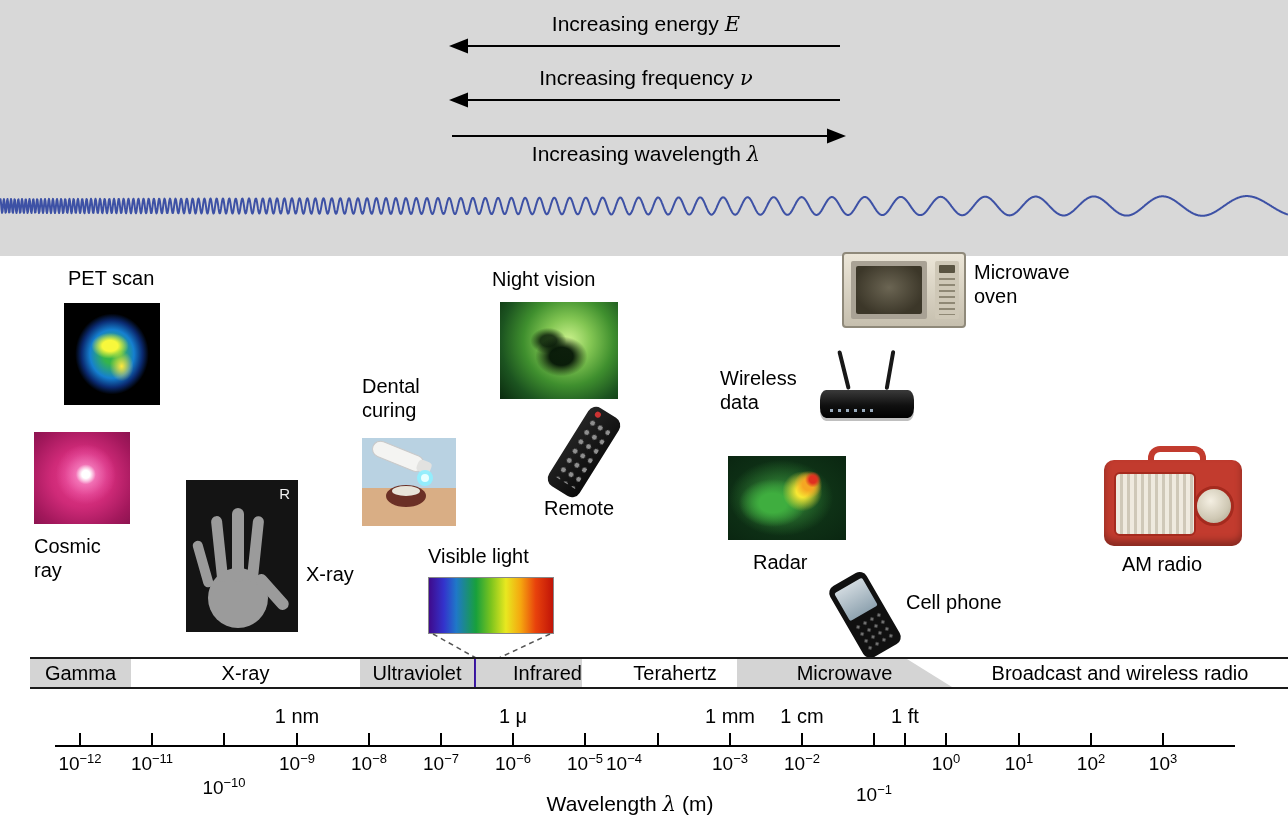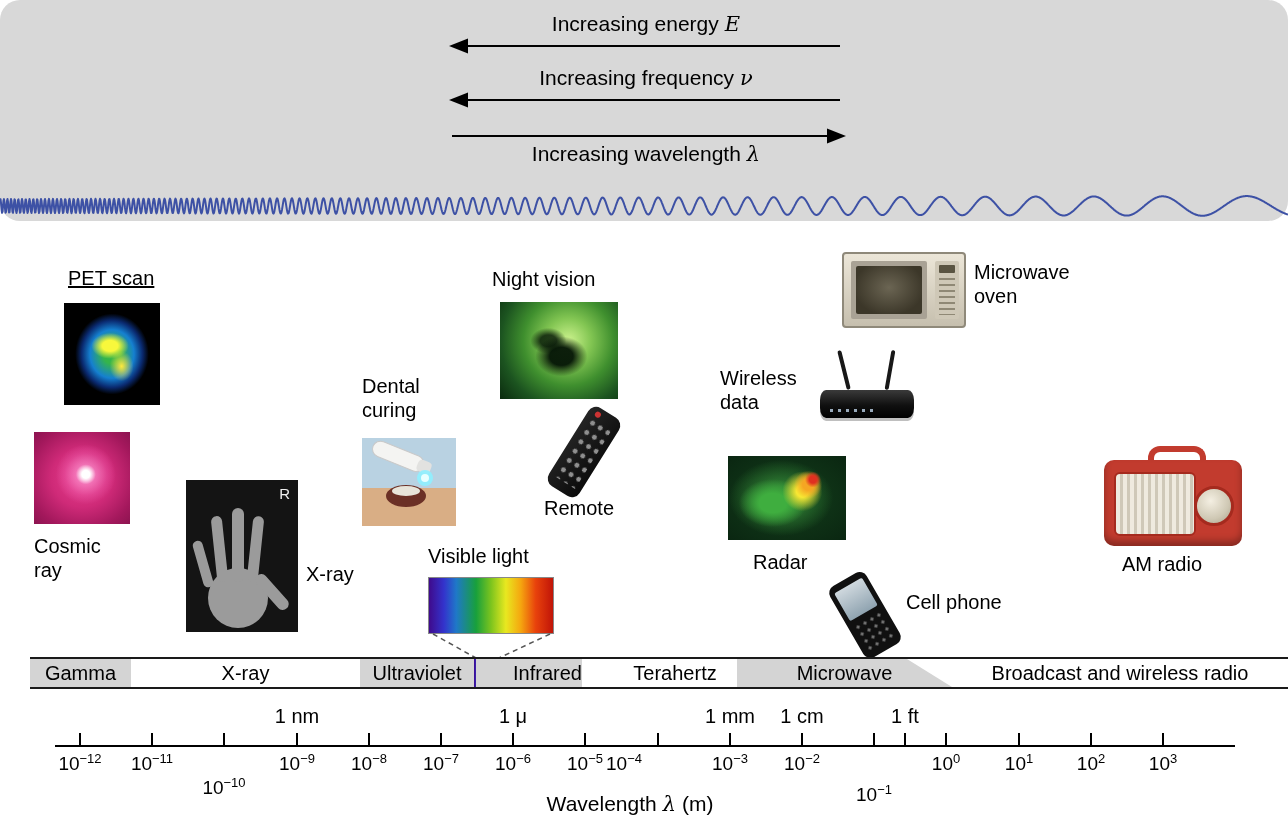--- a/index.html
+++ b/index.html
@@ -1,20 +1,20 @@
 <!DOCTYPE html>
 <html><head>
 <meta charset="utf-8">
 <style>
   html,body{margin:0;padding:0;background:#fff;}
   .page{position:relative;width:1288px;height:831px;background:#fff;overflow:hidden;
         font-family:"Liberation Sans",sans-serif;color:#000;}
 
   
-  .topband{position:absolute;left:0;top:0;width:1288px;height:221px;background:#d8d8d8;border-radius:20px;}
+  .topband{position:absolute;left:0;top:0;width:1288px;height:256px;background:#d8d8d8;}
   .topband svg{position:absolute;left:0;top:0;}
   .arrow-label{position:absolute;left:450px;width:392px;text-align:center;font-size:21px;}
   .sym{font-style:italic;font-family:"DejaVu Serif",serif;margin-left:6px;}
 
   
   .ex-label{position:absolute;font-size:20px;line-height:1.22;}
   .img{position:absolute;}
 
   .pet{background:
     radial-gradient(ellipse 26px 18px at 48% 42%, #f8f83c 0%, #f8f83c 30%, rgba(0,0,0,0) 72%),
@@ -120,21 +120,21 @@
       <span>Increasing energy</span><i class="sym">E</i>
     </div>
     <div class="arrow-label" style="top:66px;">
       <span>Increasing frequency</span><i class="sym">ν</i>
     </div>
     <div class="arrow-label" style="top:142px;">
       <span>Increasing wavelength</span><i class="sym">λ</i>
     </div>
   </div>
 
-  <div class="ex-label" style="left:68px;top:266px;text-decoration:underline;">PET scan</div>
+  <div class="ex-label" style="left:68px;top:266px;">PET scan</div>
   <div class="img pet" style="left:64px;top:303px;width:96px;height:102px;"></div>
 
   <div class="img cosmic" style="left:34px;top:432px;width:96px;height:92px;"></div>
   <div class="ex-label" style="left:34px;top:534px;width:90px;">Cosmic ray</div>
 
   <div class="img xrayimg" style="left:186px;top:480px;width:112px;height:152px;">
     <svg viewBox="0 0 112 152" width="112" height="152">
       <rect width="112" height="152" fill="#141414"></rect>
       <g fill="#b9b9b9" opacity="0.82">
         <ellipse cx="52" cy="118" rx="30" ry="30"></ellipse>

